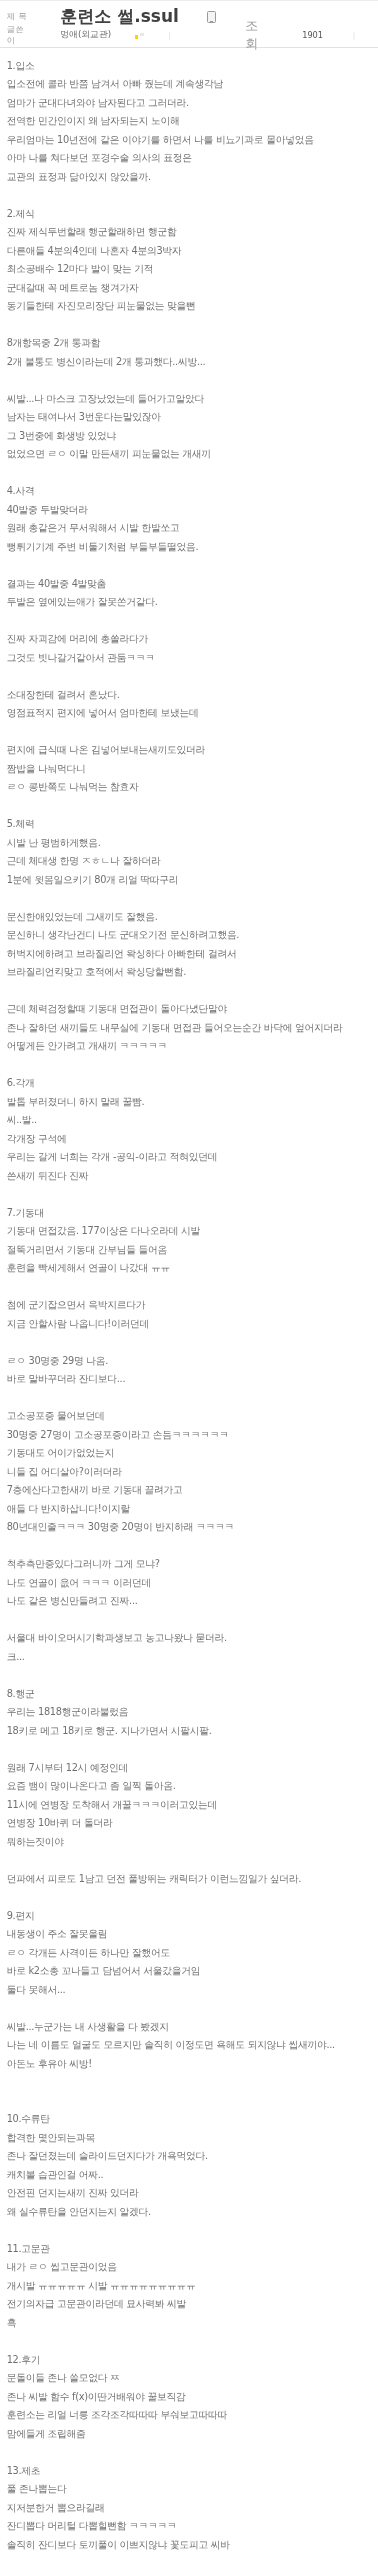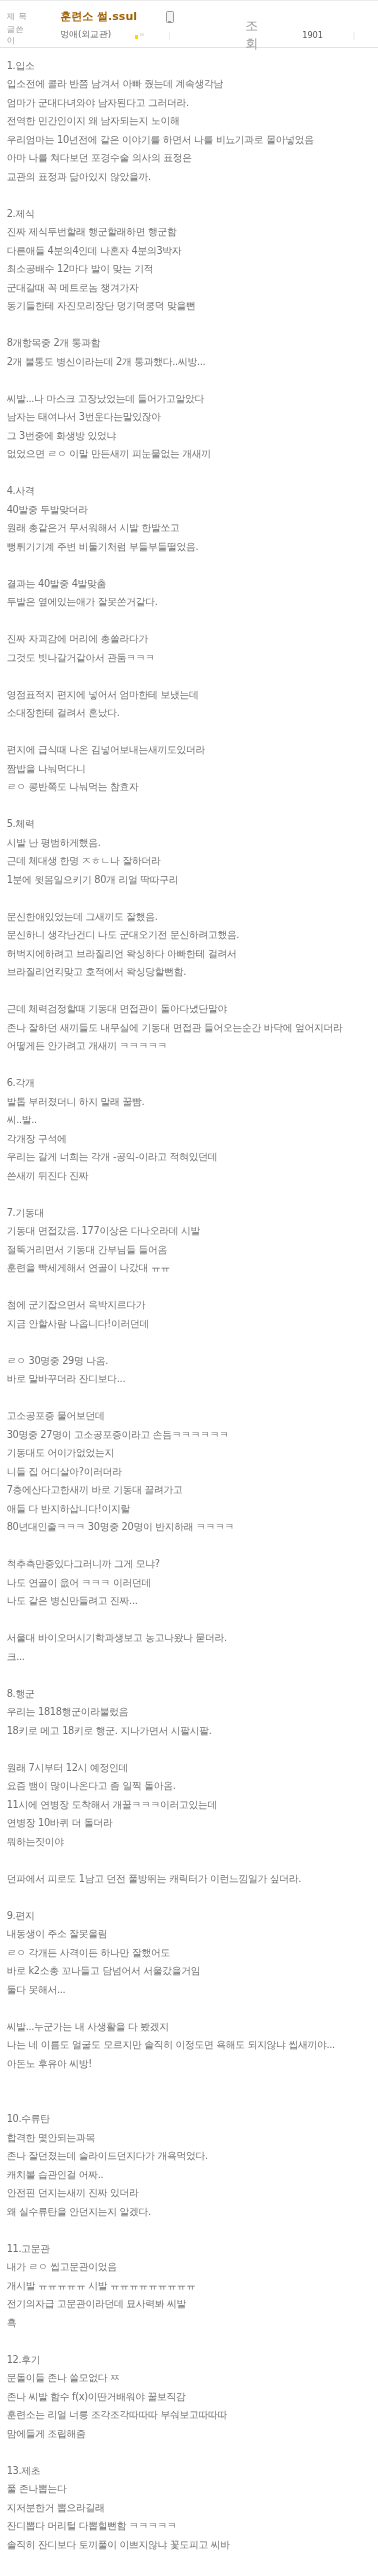--- a/index.html
+++ b/index.html
@@ -26,22 +26,22 @@
   .title-row { height: 19.6px; }
   .meta-row { height: 16.5px; justify-content: space-between; }
   .hlabel {
     color: #9b9b9b;
     font-size: 8.2px;
     width: 25px;
     flex: 0 0 auto;
     letter-spacing: 0.5px;
   }
   .title {
-    color: #a16207;
-    font-size: 11px;
+    color: #404040;
+    font-size: 17px;
     font-weight: bold;
     margin-left: 4.6px;
     white-space: pre;
   }
   .phone-icon {
     display: inline-block;
     width: 6.2px;
     height: 10.3px;
     border: 1px solid #9a9a9a;
     border-radius: 1.5px;
@@ -146,43 +146,43 @@
       <div class="line">전역한 민간인이지 왜 남자되는지 노이해</div>
       <div class="line">우리엄마는 10년전에 같은 이야기를 하면서 나를 비뇨기과로 몰아넣었음</div>
       <div class="line">아마 나를 쳐다보던 포경수술 의사의 표정은</div>
       <div class="line">교관의 표정과 닮아있지 않았을까.</div>
       <div class="line blank"></div>
       <div class="line">2.제식</div>
       <div class="line">진짜 제식두번할래 행군할래하면 행군함</div>
       <div class="line">다른애들 4분의4인데 나혼자 4분의3박자</div>
       <div class="line">최소공배수 12마다 발이 맞는 기적</div>
       <div class="line">군대갈때 꼭 메트로놈 챙겨가자</div>
-      <div class="line">동기들한테 자진모리장단 덩기덕쿵덕 맞을뻔</div>
+      <div class="line">동기들한테 자진모리장단 피눈물없는 맞을뻔</div>
       <div class="line blank"></div>
       <div class="line">8개항목중 2개 통과함</div>
       <div class="line">2개 불통도 병신이라는데 2개 통과했다..씨방...</div>
       <div class="line blank"></div>
       <div class="line">씨발...나 마스크 고장났었는데 들어가고알았다</div>
       <div class="line">남자는 태여나서 3번운다는말있잖아</div>
       <div class="line">그 3번중에 화생방 있었냐</div>
       <div class="line">없었으면 ㄹㅇ 이말 만든새끼 피눈물없는 개새끼</div>
       <div class="line blank"></div>
       <div class="line">4.사격</div>
       <div class="line">40발중 두발맞더라</div>
       <div class="line">원래 총같은거 무서워해서 시발 한발쏘고</div>
       <div class="line">뻥튀기기계 주변 비둘기처럼 부들부들떨었음.</div>
       <div class="line blank"></div>
       <div class="line">결과는 40발중 4발맞춤</div>
       <div class="line">두발은 옆에있는애가 잘못쏜거같다.</div>
       <div class="line blank"></div>
       <div class="line">진짜 자괴감에 머리에 총쏠라다가</div>
       <div class="line">그것도 빗나갈거같아서 관둠ㅋㅋㅋ</div>
       <div class="line blank"></div>
+      <div class="line">소대장한테 걸려서 혼났다.</div>
       <div class="line">영점표적지 편지에 넣어서 엄마한테 보냈는데</div>
-      <div class="line">소대장한테 걸려서 혼났다.</div>
       <div class="line blank"></div>
       <div class="line">편지에 급식때 나온 김넣어보내는새끼도있더라</div>
       <div class="line">짬밥을 나눠먹다니</div>
       <div class="line">ㄹㅇ 콩반쪽도 나눠먹는 참효자</div>
       <div class="line blank"></div>
       <div class="line">5.체력</div>
       <div class="line">시발 난 평범하게했음.</div>
       <div class="line">근데 체대생 한명 ㅈㅎㄴ나 잘하더라</div>
       <div class="line">1분에 윗몸일으키기 80개 리얼 딱따구리</div>
       <div class="line blank"></div>

